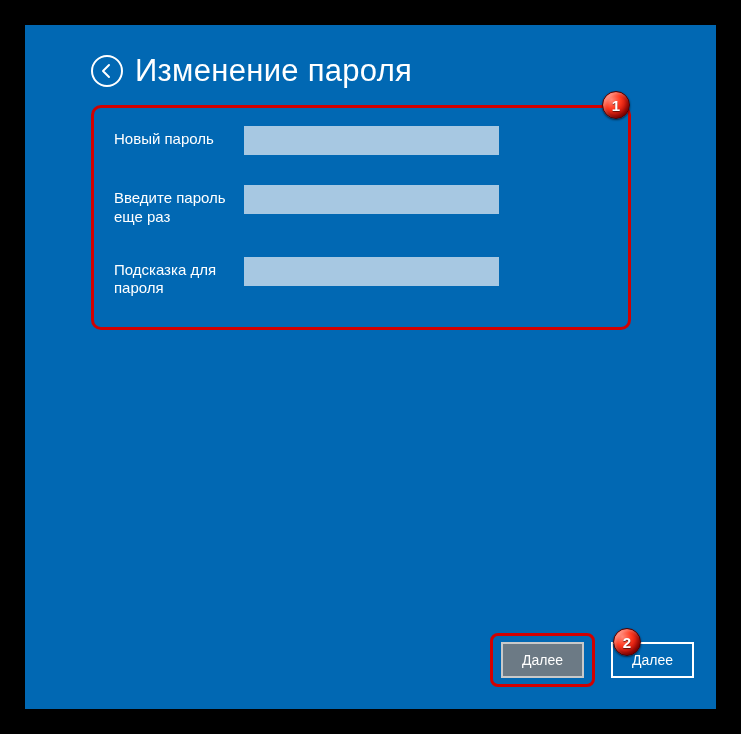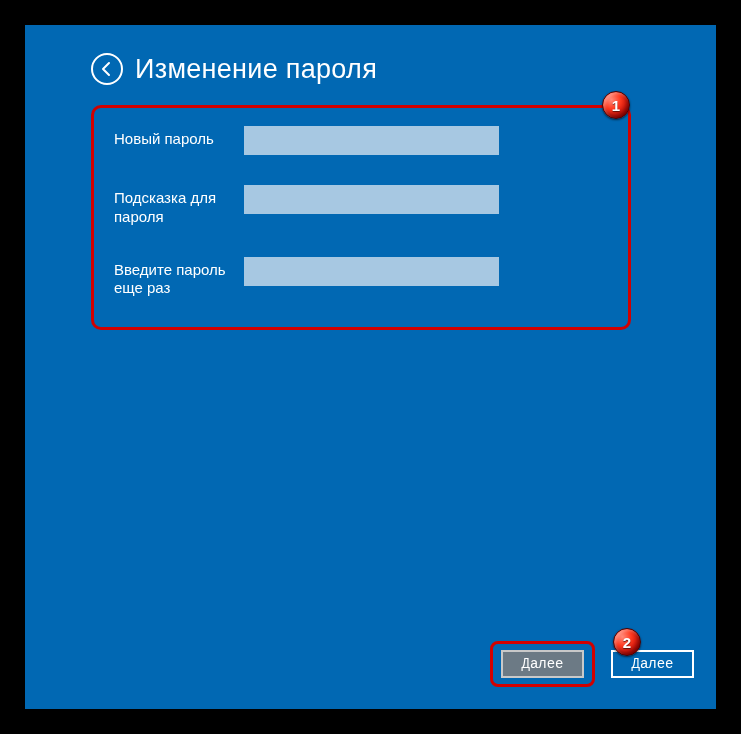--- a/index.html
+++ b/index.html
@@ -32,21 +32,21 @@
     border: 2px solid #fff;
     border-radius: 50%;
     display: flex;
     align-items: center;
     justify-content: center;
     cursor: pointer;
     flex-shrink: 0;
   }
   .back-icon svg { display: block; }
   .title {
-    font-size: 27px;
+    font-size: 31px;
     font-weight: 300;
     letter-spacing: 0.3px;
     color: #fff;
   }
   .form-area {
     position: absolute;
     left: 66px;
     top: 80px;
     width: 540px;
     height: 225px;
@@ -79,29 +79,29 @@
   }
   .footer {
     position: absolute;
     right: 22px;
     bottom: 22px;
     display: flex;
     gap: 16px;
     align-items: center;
   }
   .btn {
-    height: 28px;
+    height: 36px;
     min-width: 83px;
     border: 2px solid #fff;
     background: transparent;
     color: #fff;
     font-size: 14px;
     padding: 0 0;
     cursor: pointer;
-    font-family: Liberation Mono, monospace;
+    font-family: Liberation Sans, sans-serif;
   }
   .btn-next {
     background: #6c7a85;
     border-color: #c9c9c9;
   }
   .next-wrap {
     border: 3px solid #d10000;
     border-radius: 8px;
     padding: 6px 8px;
     display: inline-flex;
@@ -138,26 +138,26 @@
     </div>
     <div class="title">Изменение пароля</div>
   </div>
 
   <div class="form-area">
     <div class="row">
       <div class="label">Новый пароль</div>
       <input class="input" type="password" value="" style="">
     </div>
     <div class="row">
+      <div class="label">Введите пароль еще раз</div>
+      <input class="input" type="password" value="" style="">
+    </div>
+    <div class="row">
       <div class="label">Подсказка для пароля</div>
       <input class="input" type="text" value="" style="">
-    </div>
-    <div class="row">
-      <div class="label">Введите пароль еще раз</div>
-      <input class="input" type="password" value="" style="">
     </div>
   </div>
 
   <div class="footer">
     <div class="next-wrap">
       <button class="btn btn-next">Далее</button>
     </div>
     <button class="btn">Далее</button>
   </div>
 

